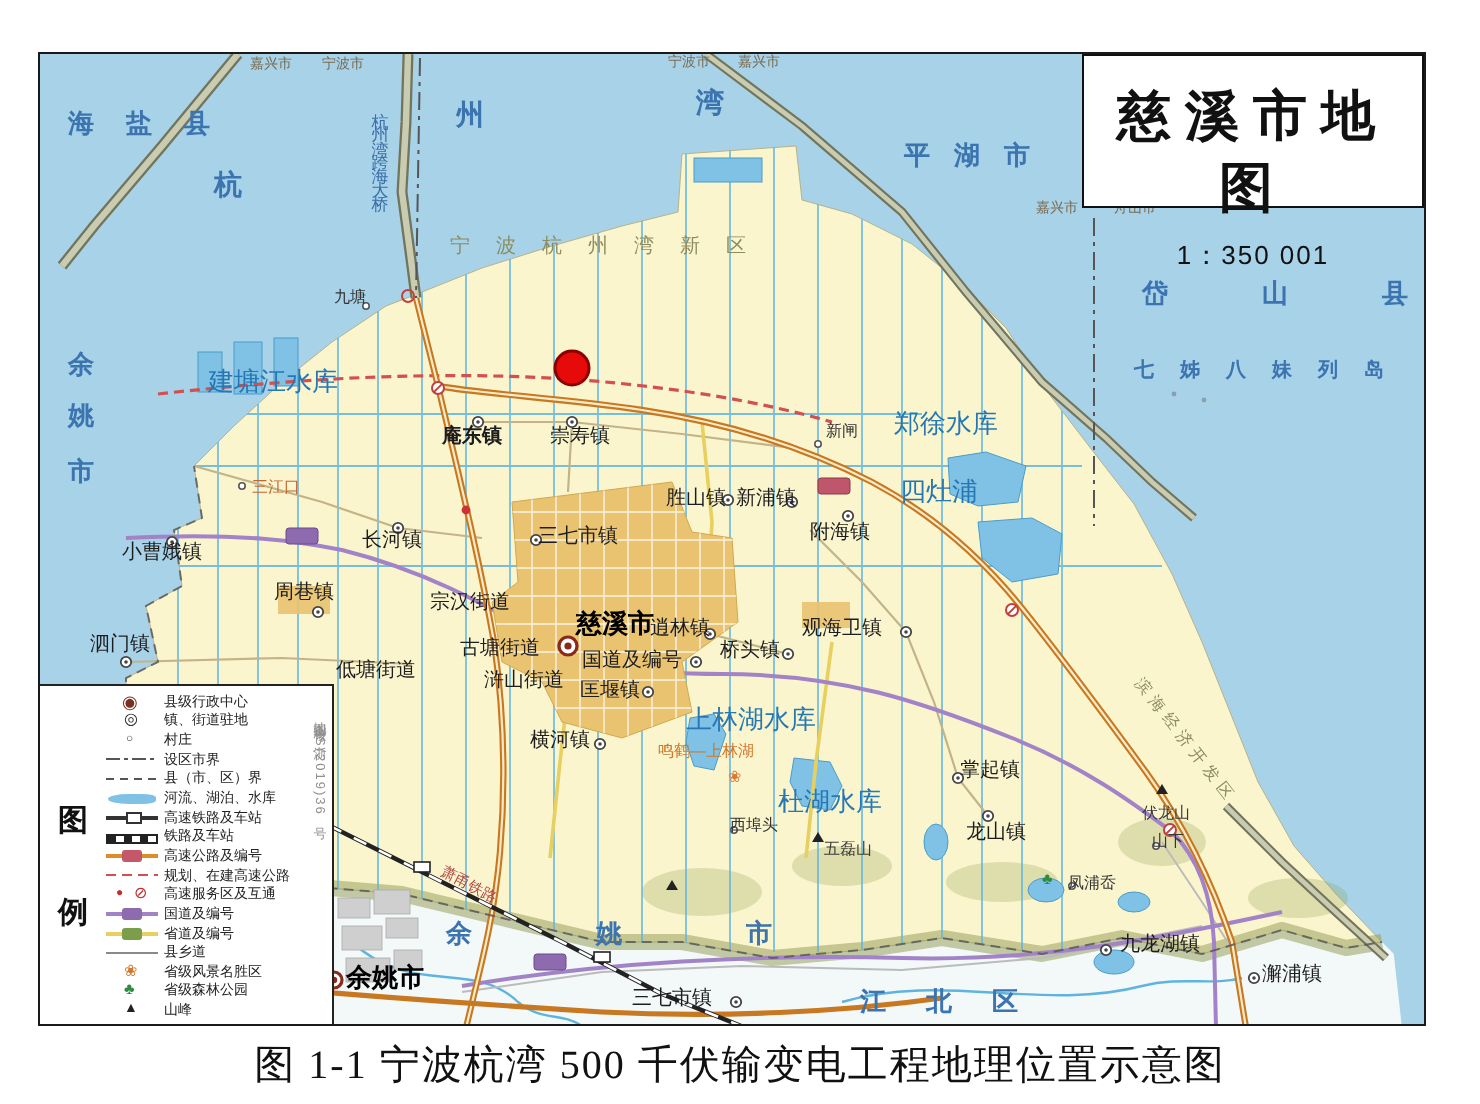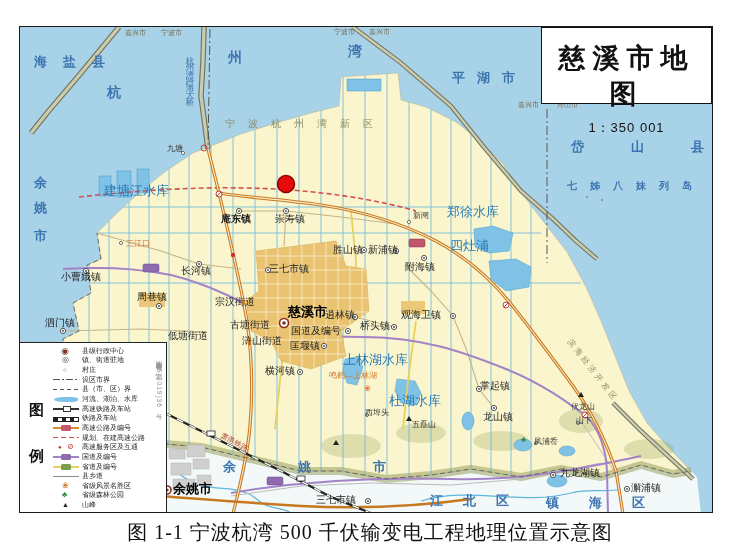--- a/index.html
+++ b/index.html
@@ -319,21 +319,20 @@
         <span class="ml sea-lg" style="left: 14px; top: 28px; letter-spacing: 16px;">海盐县</span>
         <span class="ml sea-ch" style="left: 87px; top: 58px;">杭</span>
         <span class="ml sea-ch" style="left: 208px; top: 23px;">州</span>
         <span class="ml sea-ch" style="left: 328px; top: 17px;">湾</span>
         <span class="ml sea-lg" style="left: 432px; top: 44px; letter-spacing: 12px;">平湖市</span>
         <span class="ml sea-lg" style="left: 551px; top: 113px; letter-spacing: 47px;">岱山县</span>
         <span class="ml sea-md" style="left: 547px; top: 154px; letter-spacing: 13px;">七姊八妹列岛</span>
         <span class="ml sea-lg vert" style="left: 14px; top: 138px; letter-spacing: 26px;">余姚市</span>
         <span class="ml sea-lg" style="left: 203px; top: 433px; letter-spacing: 62px;">余姚市</span>
         <span class="ml sea-lg" style="left: 410px; top: 467px; letter-spacing: 20px;">江北区</span>
-        <span class="ml sea-lg" style="left: 526px; top: 469px; letter-spacing: 30px;">镇海区</span>
         <span class="ml bnd" style="left: 105px; top: 2px;">嘉兴市</span>
         <span class="ml bnd" style="left: 141px; top: 2px;">宁波市</span>
         <span class="ml bnd" style="left: 314px; top: 1px;">宁波市</span>
         <span class="ml bnd" style="left: 349px; top: 1px;">嘉兴市</span>
         <span class="ml bnd" style="left: 498px; top: 74px;">嘉兴市</span>
         <span class="ml bnd" style="left: 537px; top: 74px;">舟山市</span>
         <span class="ml region" style="left: 205px; top: 92px; letter-spacing: 13px;">宁波杭州湾新区</span>
         <span class="ml region-sm" style="left: 552px; top: 311px; transform: rotate(52deg);">滨海经济开发区</span>
         <span class="ml bridgel" style="left: 166px; top: 22px; letter-spacing: 7px;">杭州湾跨海大桥</span>
         <span class="ml town" style="left: 201px; top: 187px; font-weight: bold;">庵东镇</span>

